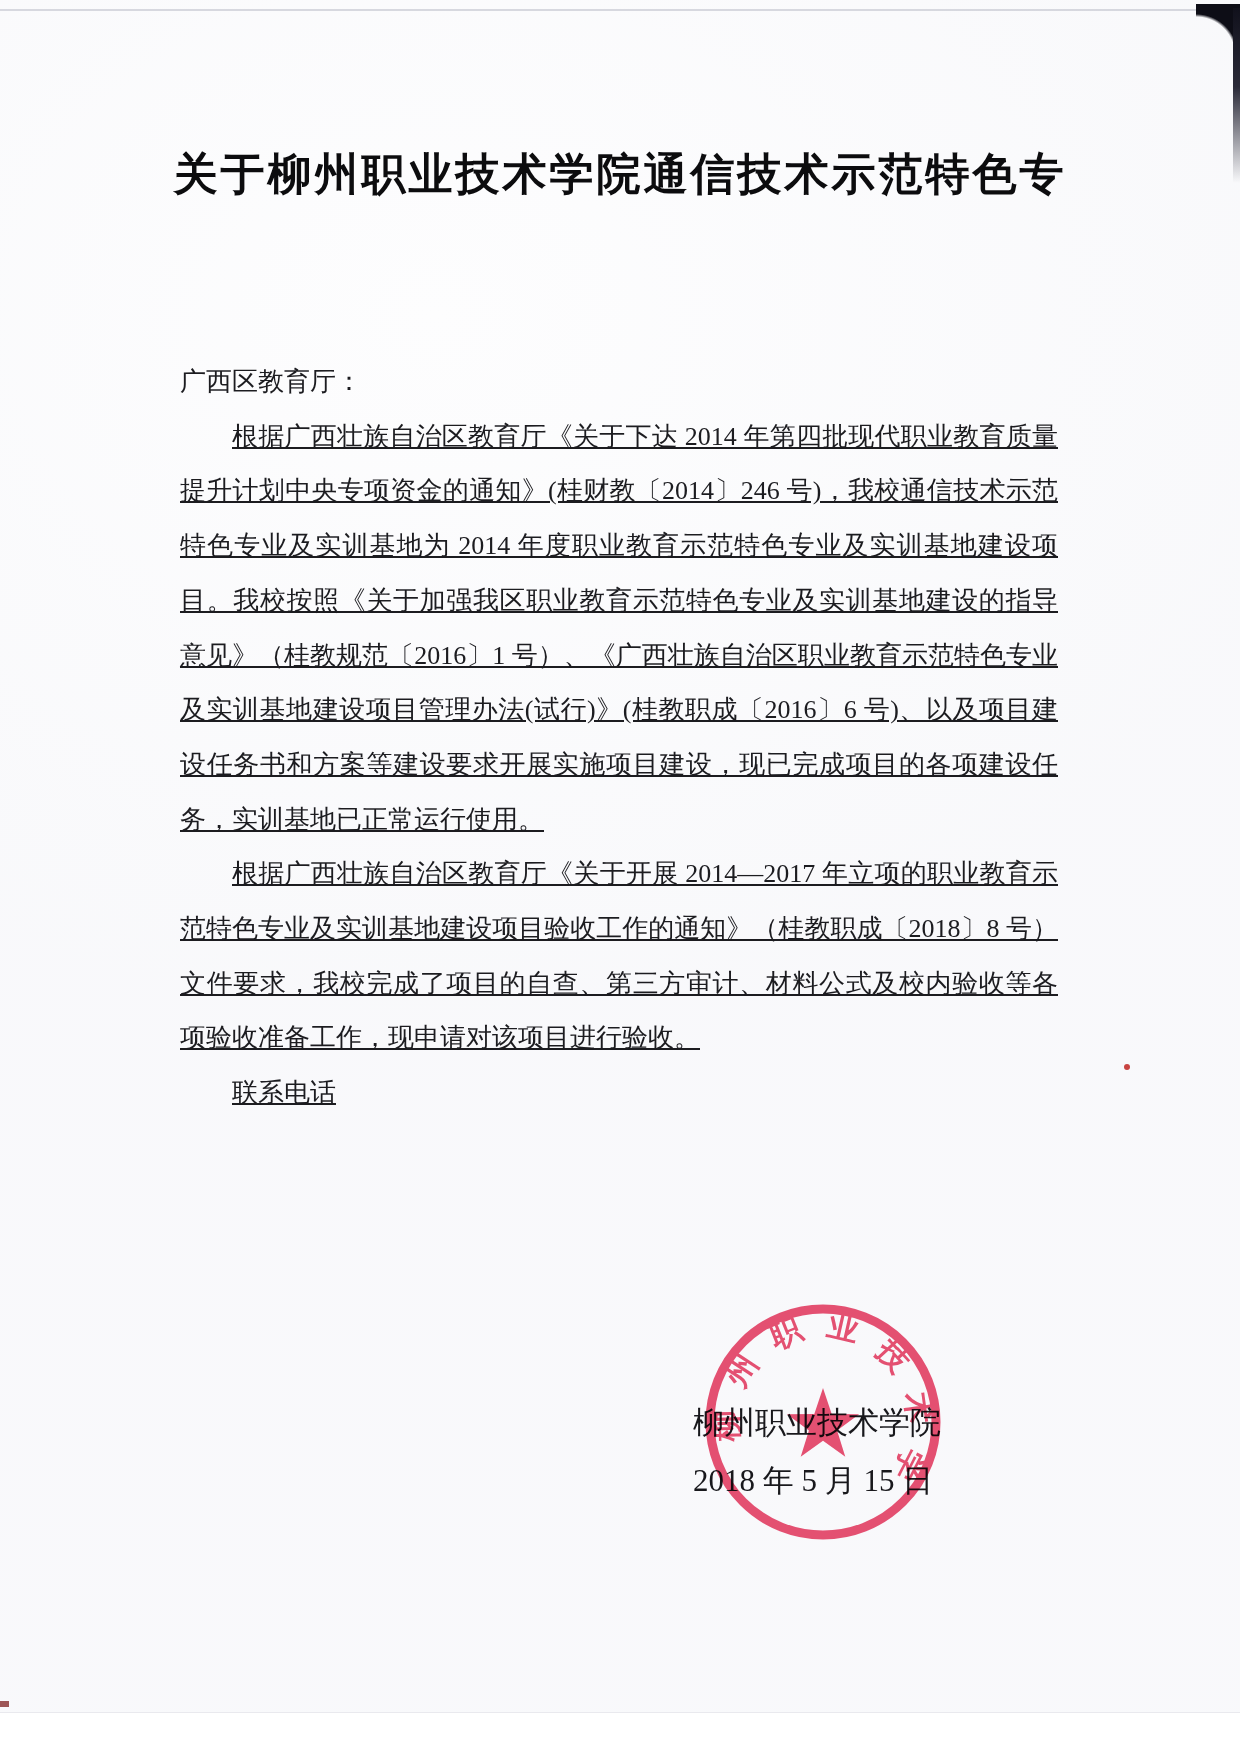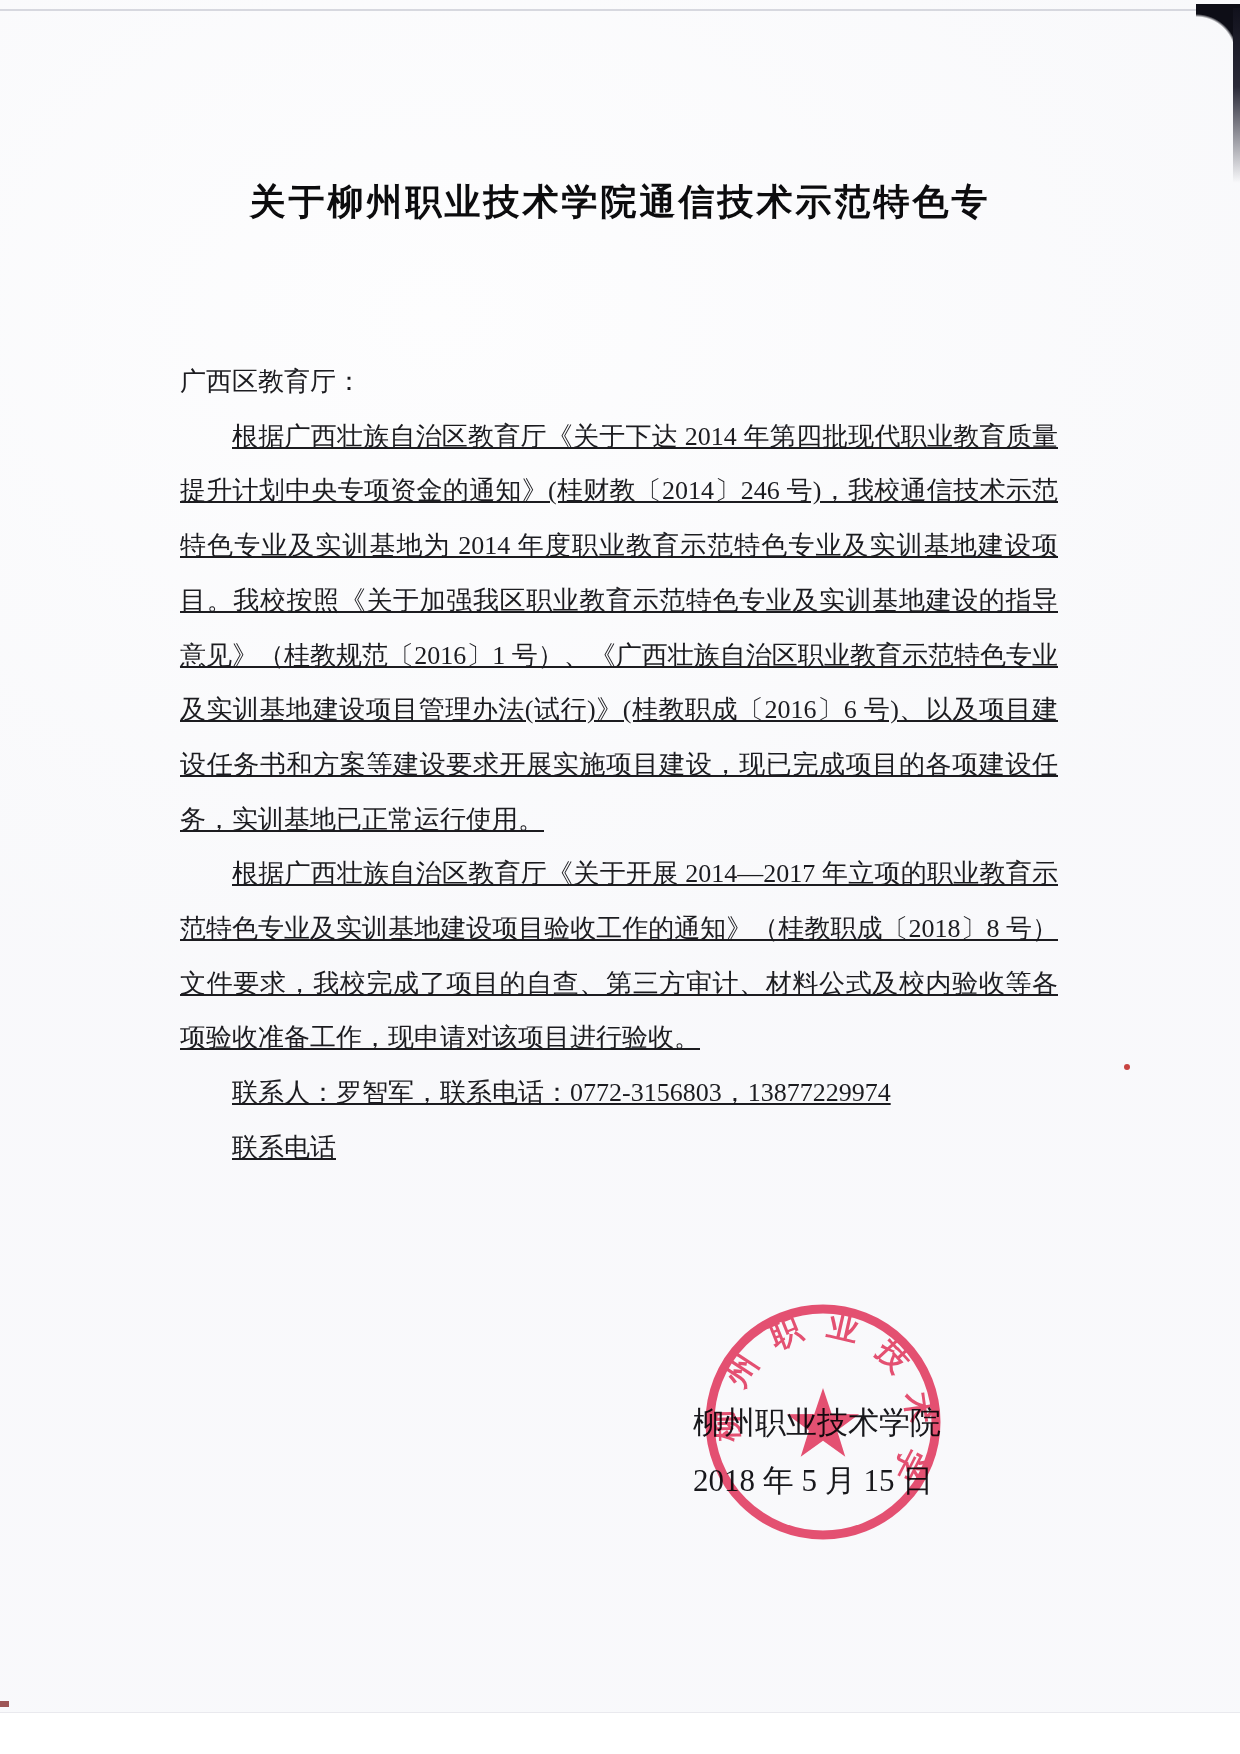--- a/index.html
+++ b/index.html
@@ -37,25 +37,25 @@
     position: absolute; left: 0; top: 1712px; width: 1240px; height: 42px;
     background: #ffffff; border-top: 1px solid #e9e9ee;
   }
   .scan-bottom-mark {
     position: absolute; left: 0; top: 1701px; width: 9px; height: 6px;
     background: #8d3a38; opacity: 0.85;
   }
 
   
   .doc-title {
-    position: absolute; top: 166px; left: 0; width: 1240px;
+    position: absolute; top: 138px; left: 0; width: 1240px;
     text-align: center;
     font-family: "Liberation Sans", "DejaVu Sans", sans-serif;
     font-weight: 900;
-    font-size: 36px;
+    font-size: 44px;
     line-height: 71px;
     letter-spacing: 3px;
     color: #0c0c0e;
     margin: 0;
   }
 
   .doc-body {
     position: absolute; top: 355px; left: 180px; width: 878px;
     font-size: 26px;
     line-height: 54.7px;
@@ -100,21 +100,20 @@
   <div class="scan-bottom-mark"></div>
 
   <h1 class="doc-title">
     <div>关于柳州职业技术学院通信技术示范特色专</div>
   </h1>
 
   <div class="doc-body">
     <p>广西区教育厅：</p>
     <p class="indent">根据广西壮族自治区教育厅《关于下达 2014 年第四批现代职业教育质量提升计划中央专项资金的通知》(桂财教〔2014〕246 号)，我校通信技术示范特色专业及实训基地为 2014 年度职业教育示范特色专业及实训基地建设项目。我校按照《关于加强我区职业教育示范特色专业及实训基地建设的指导意见》（桂教规范〔2016〕1 号）、《广西壮族自治区职业教育示范特色专业及实训基地建设项目管理办法(试行)》(桂教职成〔2016〕6 号)、以及项目建设任务书和方案等建设要求开展实施项目建设，现已完成项目的各项建设任务，实训基地已正常运行使用。</p>
     <p class="indent">根据广西壮族自治区教育厅《关于开展 2014—2017 年立项的职业教育示范特色专业及实训基地建设项目验收工作的通知》（桂教职成〔2018〕8 号）文件要求，我校完成了项目的自查、第三方审计、材料公式及校内验收等各项验收准备工作，现申请对该项目进行验收。</p>
-    <p class="indent">联系人：罗智军，联系电话：0772-3156803，13877229974</p>
     <p class="indent">联系电话</p>
   </div>
 
   <div class="signature-block">
     <div>柳州职业技术学院</div>
     <div>2018 年 5 月 15 日</div>
   </div>
 
   <svg class="stamp" viewBox="0 0 260 260" aria-hidden="true">
     <circle cx="130" cy="130" r="113" fill="none" stroke-width="9" stroke="#e73a60"></circle>

